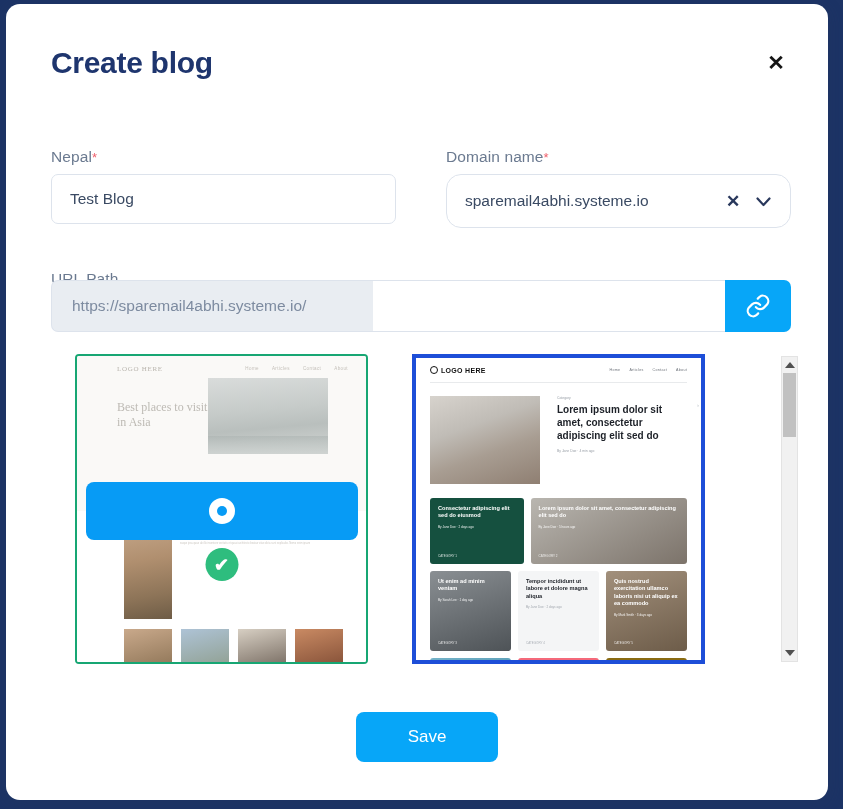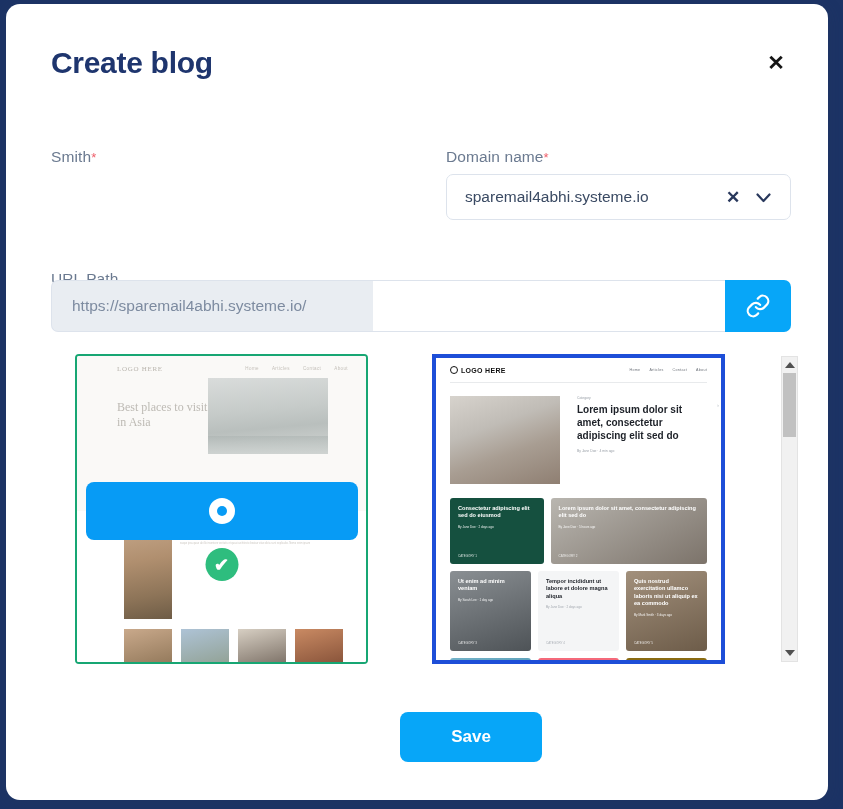--- a/index.html
+++ b/index.html
@@ -59,22 +59,22 @@
     font-size: 15.5px;
     color: #3a4a63;
     padding: 0 18px;
     outline: none;
     font-family: "Liberation Sans", sans-serif;
   }
   #name-label  { left: 45px;  top: 144px; }
   #name-input  { left: 45px;  top: 170px; width: 345px; height: 50px; }
   #domain-label{ left: 440px; top: 144px; }
   #domain-wrap {
-    position: absolute; left: 440px; top: 170px; width: 345px; height: 46px;
-    background: #fff; border: 1px solid #dde3ec; border-radius: 7px;
+    position: absolute; left: 440px; top: 170px; width: 345px; height: 54px;
+    background: #fff; border: 1px solid #dde3ec; border-radius: 15px;
     display: flex; align-items: center;
   }
   #domain-value {
     flex: 1; padding-left: 18px; font-size: 15.5px; color: #3a4a63;
     white-space: nowrap; overflow: hidden;
   }
   .domain-icon {
     width: 30px; text-align: center; color: #29385c; cursor: pointer;
     font-size: 17px; font-weight: bold; line-height: 1;
   }
@@ -113,21 +113,21 @@
     display: flex; align-items: center; justify-content: center;
     cursor: pointer;
   }
 
   
   #templates {
     position: absolute; left: 45px; top: 350px;
     width: 740px; height: 310px;
     overflow: hidden;
     display: flex;
-    gap: 64px;
+    gap: 44px;
     padding-left: 24px;
   }
   .tpl-card {
     position: relative;
     width: 293px; height: 310px;
     background: #fff;
     overflow: hidden;
     flex: 0 0 auto;
   }
   .tpl-card.selected {
@@ -262,40 +262,40 @@
   .sb-arrow.up { border-bottom: 6px solid #505050; }
   .sb-arrow.down { border-top: 6px solid #505050; margin-top: auto; }
   #sb-thumb { width: 13px; height: 64px; background: #c1c1c1; }
 
   
   #save-btn {
     position: absolute; left: 350px; top: 708px;
     width: 142px; height: 50px;
     background: #07a6f8; color: #fff;
     border: none; border-radius: 8px;
-    font-size: 17px; font-weight: bold;
+    font-size: 17px; font-weight: normal;
     cursor: pointer;
     font-family: "Liberation Sans", sans-serif;
-    margin-left: 44px;
   }
 </style>
 </head>
 <body>
 
 <div id="page">
   <div class="page-backdrop"></div>
 
   <div class="modal">
 
     <div class="modal-title">Create blog</div>
     <button class="close-btn">✕</button>
 
     <div class="field-label" id="name-label">
-      <span>Smith</span><span class="req">*</span>
-    </div>
+      <span>Nepal</span><span class="req">*</span>
+    </div>
+    <input class="text-input" id="name-input" type="text" value="Test Blog" style="">
 
     <div class="field-label" id="domain-label">
       <span>Domain name</span><span class="req">*</span>
     </div>
     <div id="domain-wrap">
       <div id="domain-value">sparemail4abhi.systeme.io</div>
       <div class="domain-icon">✕</div>
       <div class="domain-icon chev">
         <svg width="15" height="10" viewBox="0 0 15 10">
             <path d="M1.5 1.5 L7.5 8 L13.5 1.5" stroke="#29385c" stroke-width="2.2" fill="none" stroke-linecap="round" stroke-linejoin="round"></path>

